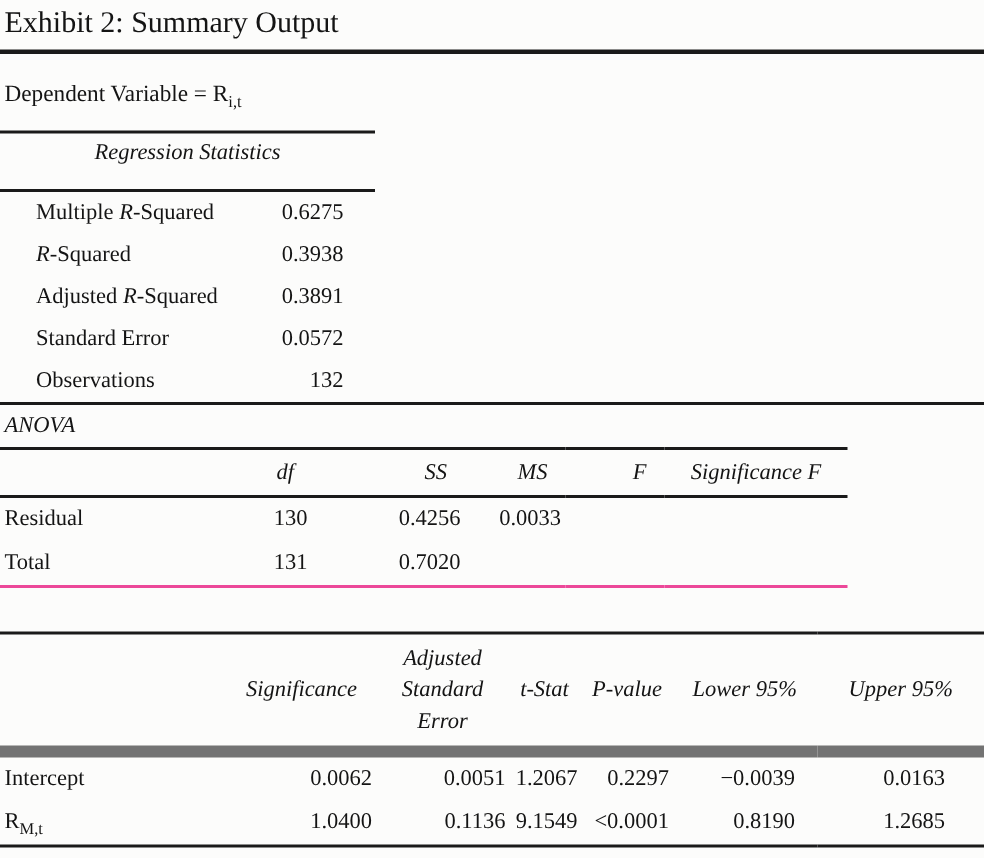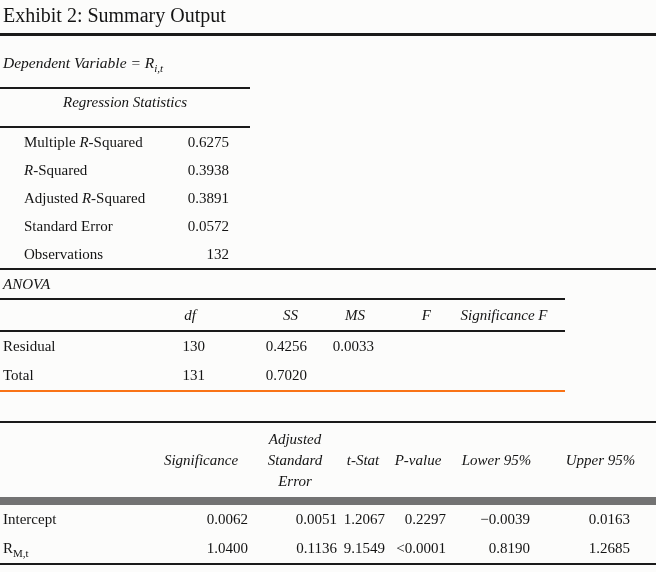--- a/index.html
+++ b/index.html
@@ -19,40 +19,39 @@
     font-weight: normal;
     line-height: 22px;
   }
   .rule { background: #1a1a1a; height: 2px; }
   .rule-title { height: 3px; margin-top: 7px; }
   .depvar {
     margin-top: 15px;
     padding-left: 3px;
     line-height: 24px;
     font-size: 15.5px;
-    font-style: italic;
   }
   sub { font-size: 11px; line-height: 0; }
 
   
   .regstats { margin-top: 12px; width: 250px; }
   .rs-header { height: 37px; line-height: 27px; text-align: center; font-style: italic; }
   .rs-row { height: 28px; line-height: 28px; display: flex; justify-content: space-between; margin-left: 21px; }
   .rs-label { padding-left: 3px; white-space: nowrap; }
   .rs-value { padding-right: 21px; }
 
   .rule-full { height: 2px; }
   .anova-label { height: 28px; line-height: 28px; font-style: italic; padding-left: 3px; }
 
   
   table { border-collapse: collapse; table-layout: fixed; }
   .anova-table {
     width: 565px;
     border-top: 2px solid #1a1a1a;
-    border-bottom: 2px solid #f97316;
+    border-bottom: 2px solid #ec4899;
     padding-left: 10px;
   }
   .anova-table thead th {
     border-bottom: 2px solid #1a1a1a;
     font-style: italic;
     font-weight: normal;
     height: 28px;
   }
   .anova-table td { height: 27px; }
   .c-lbl  { width: 150px; }

